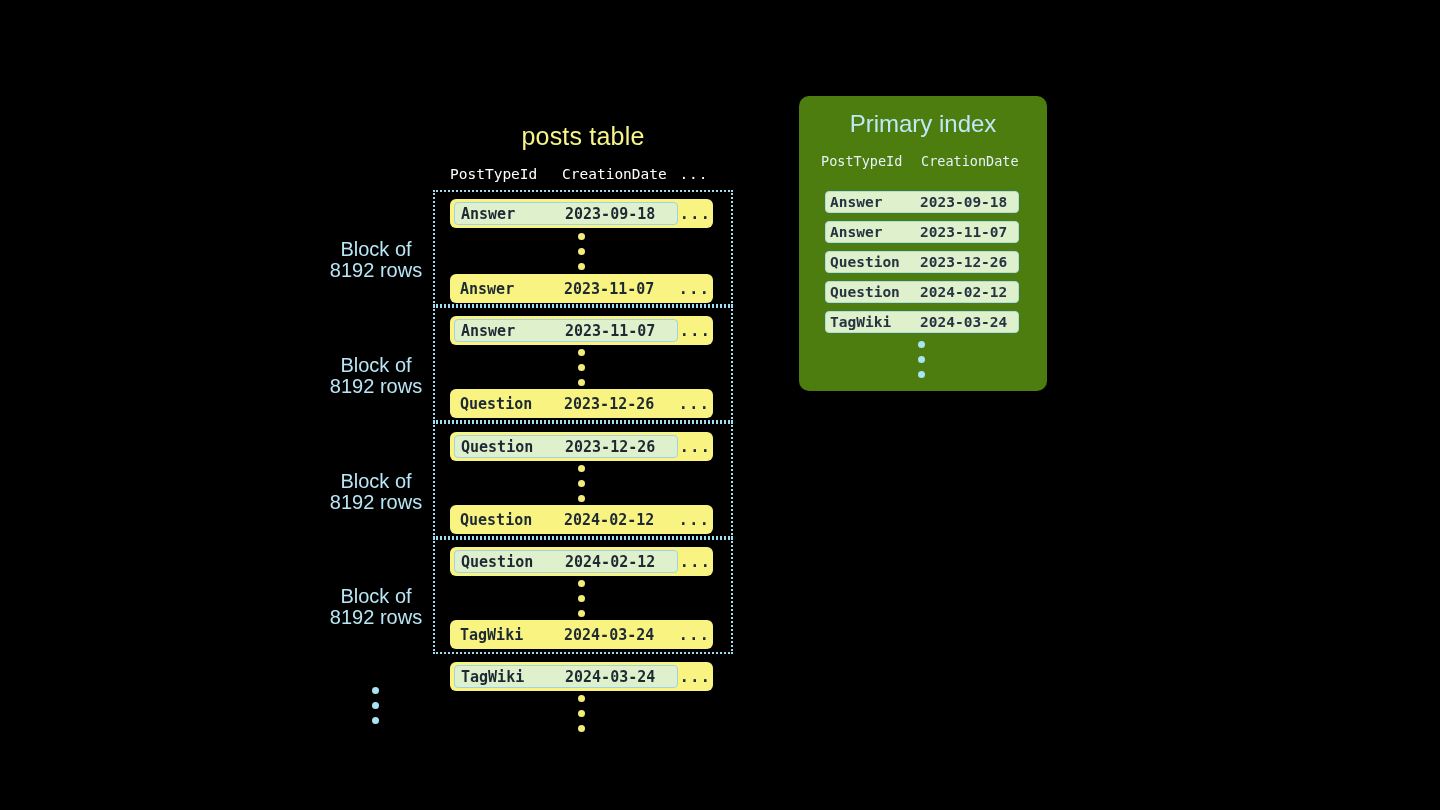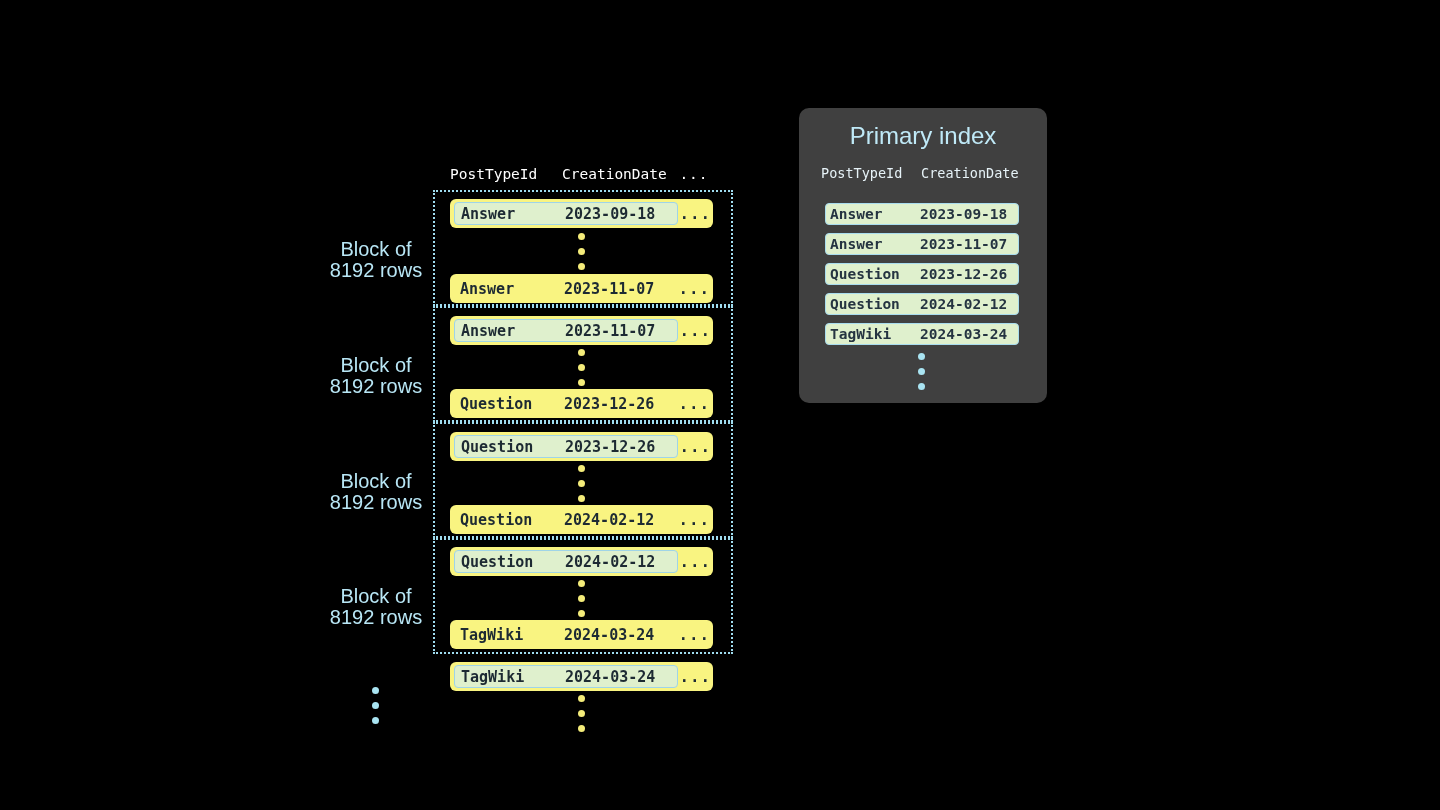--- a/index.html
+++ b/index.html
@@ -74,22 +74,22 @@
   .row .c-more{width:38px;text-align:center;letter-spacing:1.5px;}
 
   
   .vdots{position:absolute;display:flex;flex-direction:column;align-items:center;gap:8px;}
   .vdots i{display:block;width:7px;height:7px;border-radius:50%;}
   .vdots.yellow i{background:#f4ec7a;}
   .vdots.blue i{background:#a9e4f2;}
 
   
   #primary-index-panel{
-    position:absolute;left:799px;top:108px;width:248px;height:295px;
-    background:#404040;
+    position:absolute;left:799px;top:96px;width:248px;height:295px;
+    background:#4d7c0f;
     border-radius:10px;
     box-sizing:border-box;
   }
   #primary-index-title{
     position:absolute;left:0;top:14px;width:248px;
     text-align:center;color:#bfe9f7;font-size:24px;
   }
   #primary-index-headers{
     position:absolute;left:22px;top:57px;width:210px;
     display:flex;
@@ -109,20 +109,21 @@
     font-size:14.5px;font-weight:bold;color:#253441;
   }
   .idx-row .c-type{width:94px;padding-left:4px;box-sizing:border-box;}
   .idx-row .c-date{width:96px;box-sizing:border-box;}
 </style>
 </head>
 <body>
 
 <div class="stage">
 
+  <div id="posts-table-title">posts table</div>
 
   <div id="posts-col-headers">
     <span class="ch-type">PostTypeId</span>
     <span class="ch-date">CreationDate</span>
     <span class="ch-more">...</span>
   </div>
 
   <div class="block" style="top:190px;height:116px;"></div>
   <div class="block-label" style="top:239px;">
     <div>Block of</div>

